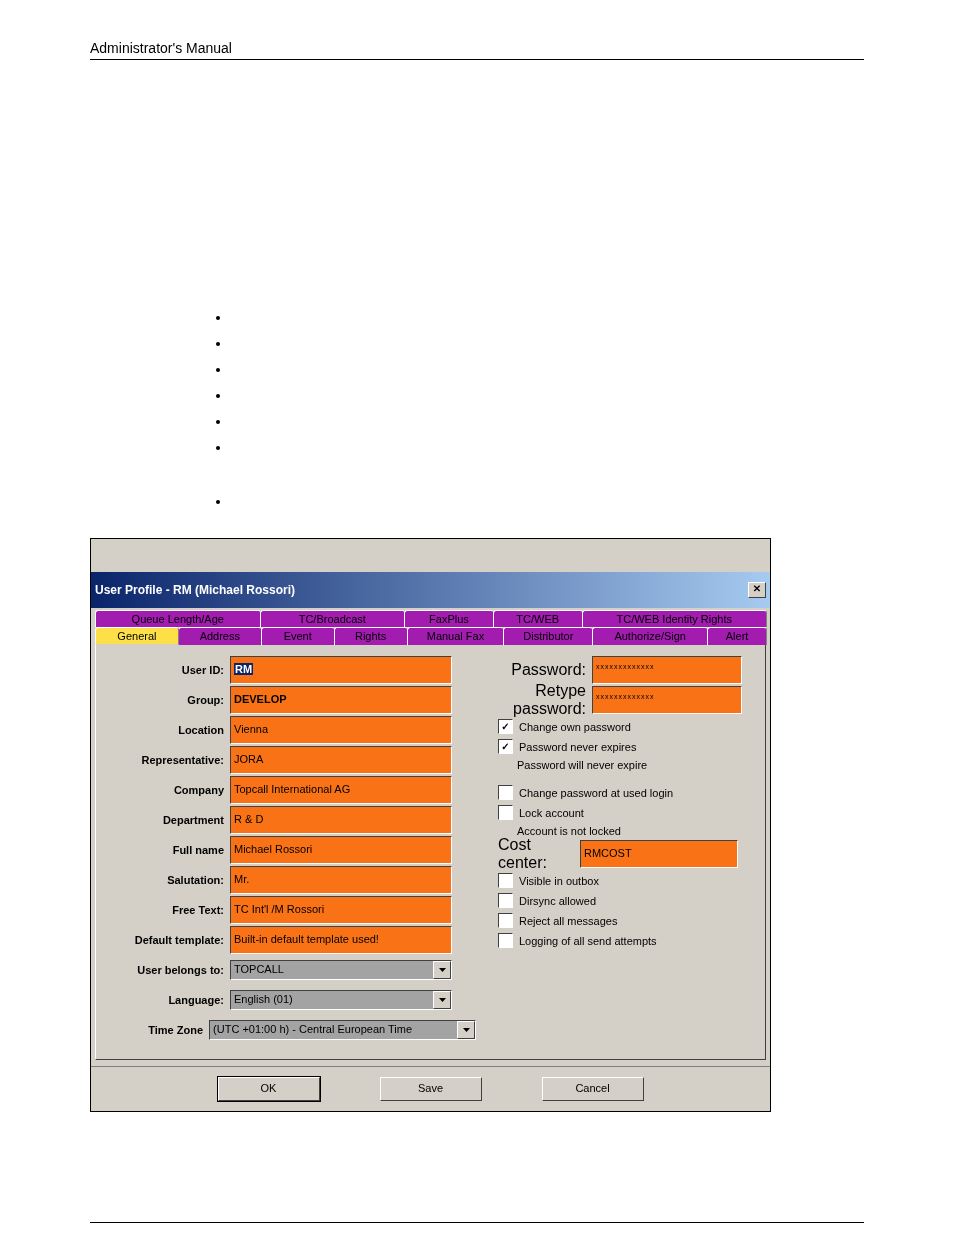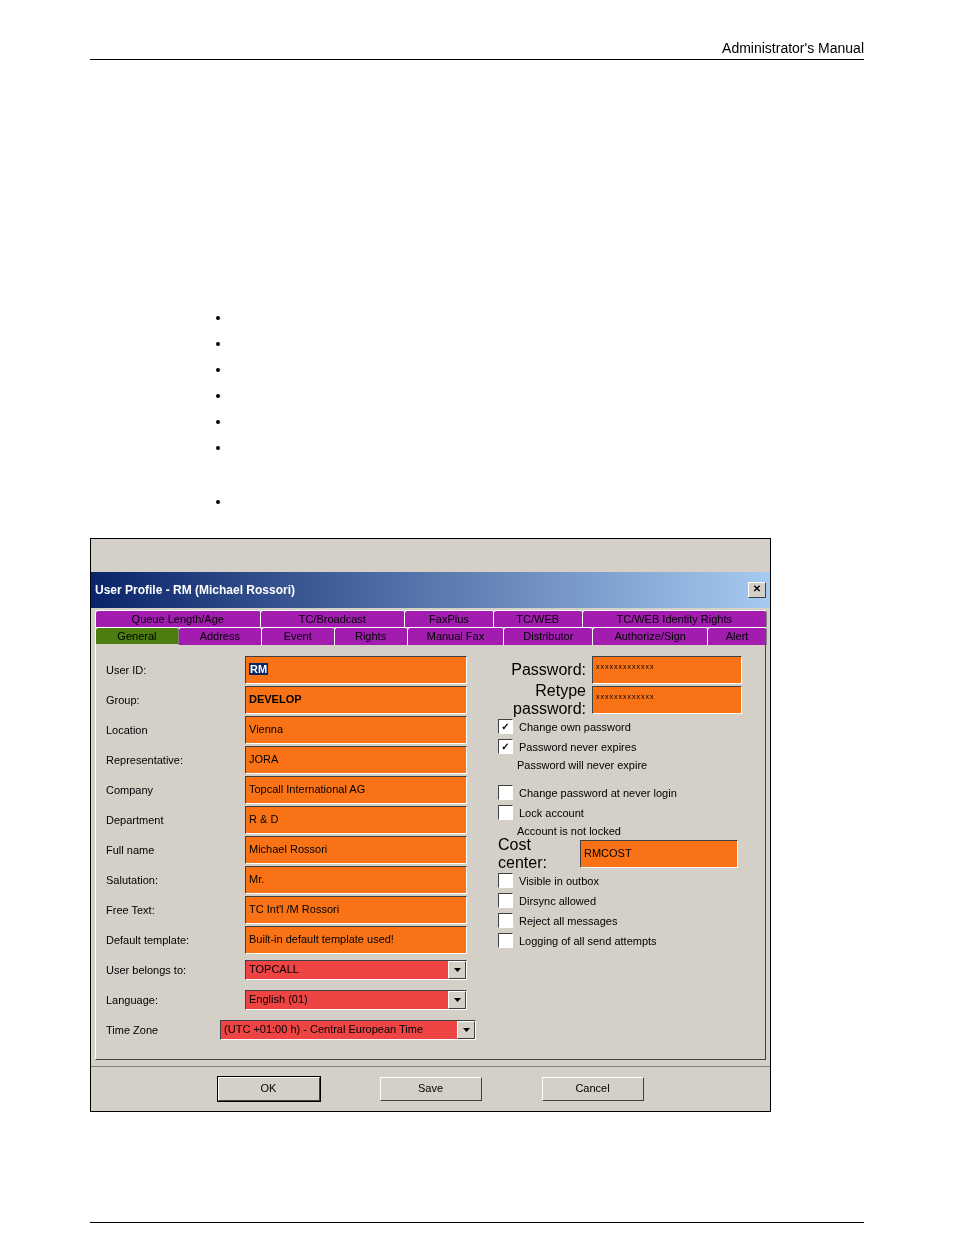--- a/index.html
+++ b/index.html
@@ -13,21 +13,21 @@
   }
   .page {
     padding: 40px 90px 40px 90px;
   }
   .header-line {
     border-bottom: 1px solid #000;
     padding-bottom: 3px;
     margin-bottom: 20px;
   }
   .header-right {
-    text-align: right;
+    text-align: left;
     font-size: 14px;
   }
   .bullets {
     margin: 250px 0 30px 100px;
   }
   .bullets li {
     list-style: disc;
     margin: 12px 0;
     color: #000;
   }
@@ -79,21 +79,21 @@
     font-size: 11px;
     padding: 2px 0;
     text-align: center;
     cursor: default;
     margin-right: -1px;
     border-radius: 3px 3px 0 0;
   }
   .tab.active {
     position: relative;
     z-index: 2;
-    background: #4d7c0f;
+    background: #fde047;
     border-bottom: 1px solid #d4d0c8;
   }
   .tab-content {
     border: 1px solid #fff;
     border-right-color: #404040;
     border-bottom-color: #404040;
     background: #d4d0c8;
     padding: 14px 10px 10px 10px;
     margin-top: -1px;
   }
@@ -108,22 +108,24 @@
     padding-left: 10px;
   }
   .form-row {
     display: flex;
     align-items: center;
     margin-bottom: 8px;
     height: 22px;
   }
   .form-label {
     width: 118px;
-    font-size: 11px;
-    padding-right: 21px;
+    text-align: right;
+    font-size: 11px;
+    padding-right: 6px;
+    font-weight: bold;
   }
   .text-input {
     border: 1px solid #808080;
     border-top-color: #404040;
     border-left-color: #404040;
     border-right-color: #fff;
     border-bottom-color: #fff;
     background: #f97316;
     font-size: 11px;
     padding: 6px 3px;
@@ -138,21 +140,21 @@
     padding: 0 1px;
   }
   .select-wrap {
     display: flex;
     align-items: stretch;
     border: 1px solid #808080;
     border-top-color: #404040;
     border-left-color: #404040;
     border-right-color: #fff;
     border-bottom-color: #fff;
-    background: #ef4444;
+    background: #a3a3a3;
     height: 18px;
   }
   .select-text {
     flex: 1;
     font-size: 11px;
     padding: 2px 3px;
   }
   .select-arrow {
     width: 16px;
     background: #d4d0c8;
@@ -368,21 +370,21 @@
               <span>Change own password</span>
             </div>
             <div class="cb-row">
               <span class="checkbox">✓</span>
               <span>Password never expires</span>
             </div>
             <div class="static-text">Password will never expire</div>
 
             <div class="cb-row" style="margin-top:14px">
               <span class="checkbox"></span>
-              <span>Change password at never login</span>
+              <span>Change password at used login</span>
             </div>
             <div class="cb-row">
               <span class="checkbox"></span>
               <span>Lock account</span>
             </div>
             <div class="static-text">Account is not locked</div>
 
             <div class="right-row" style="margin-left:0">
               <div class="right-label" style="width:76px;text-align:left;padding-left:12px">Cost center:</div>
               <div class="text-input" style="width:150px">RMCOST</div>

